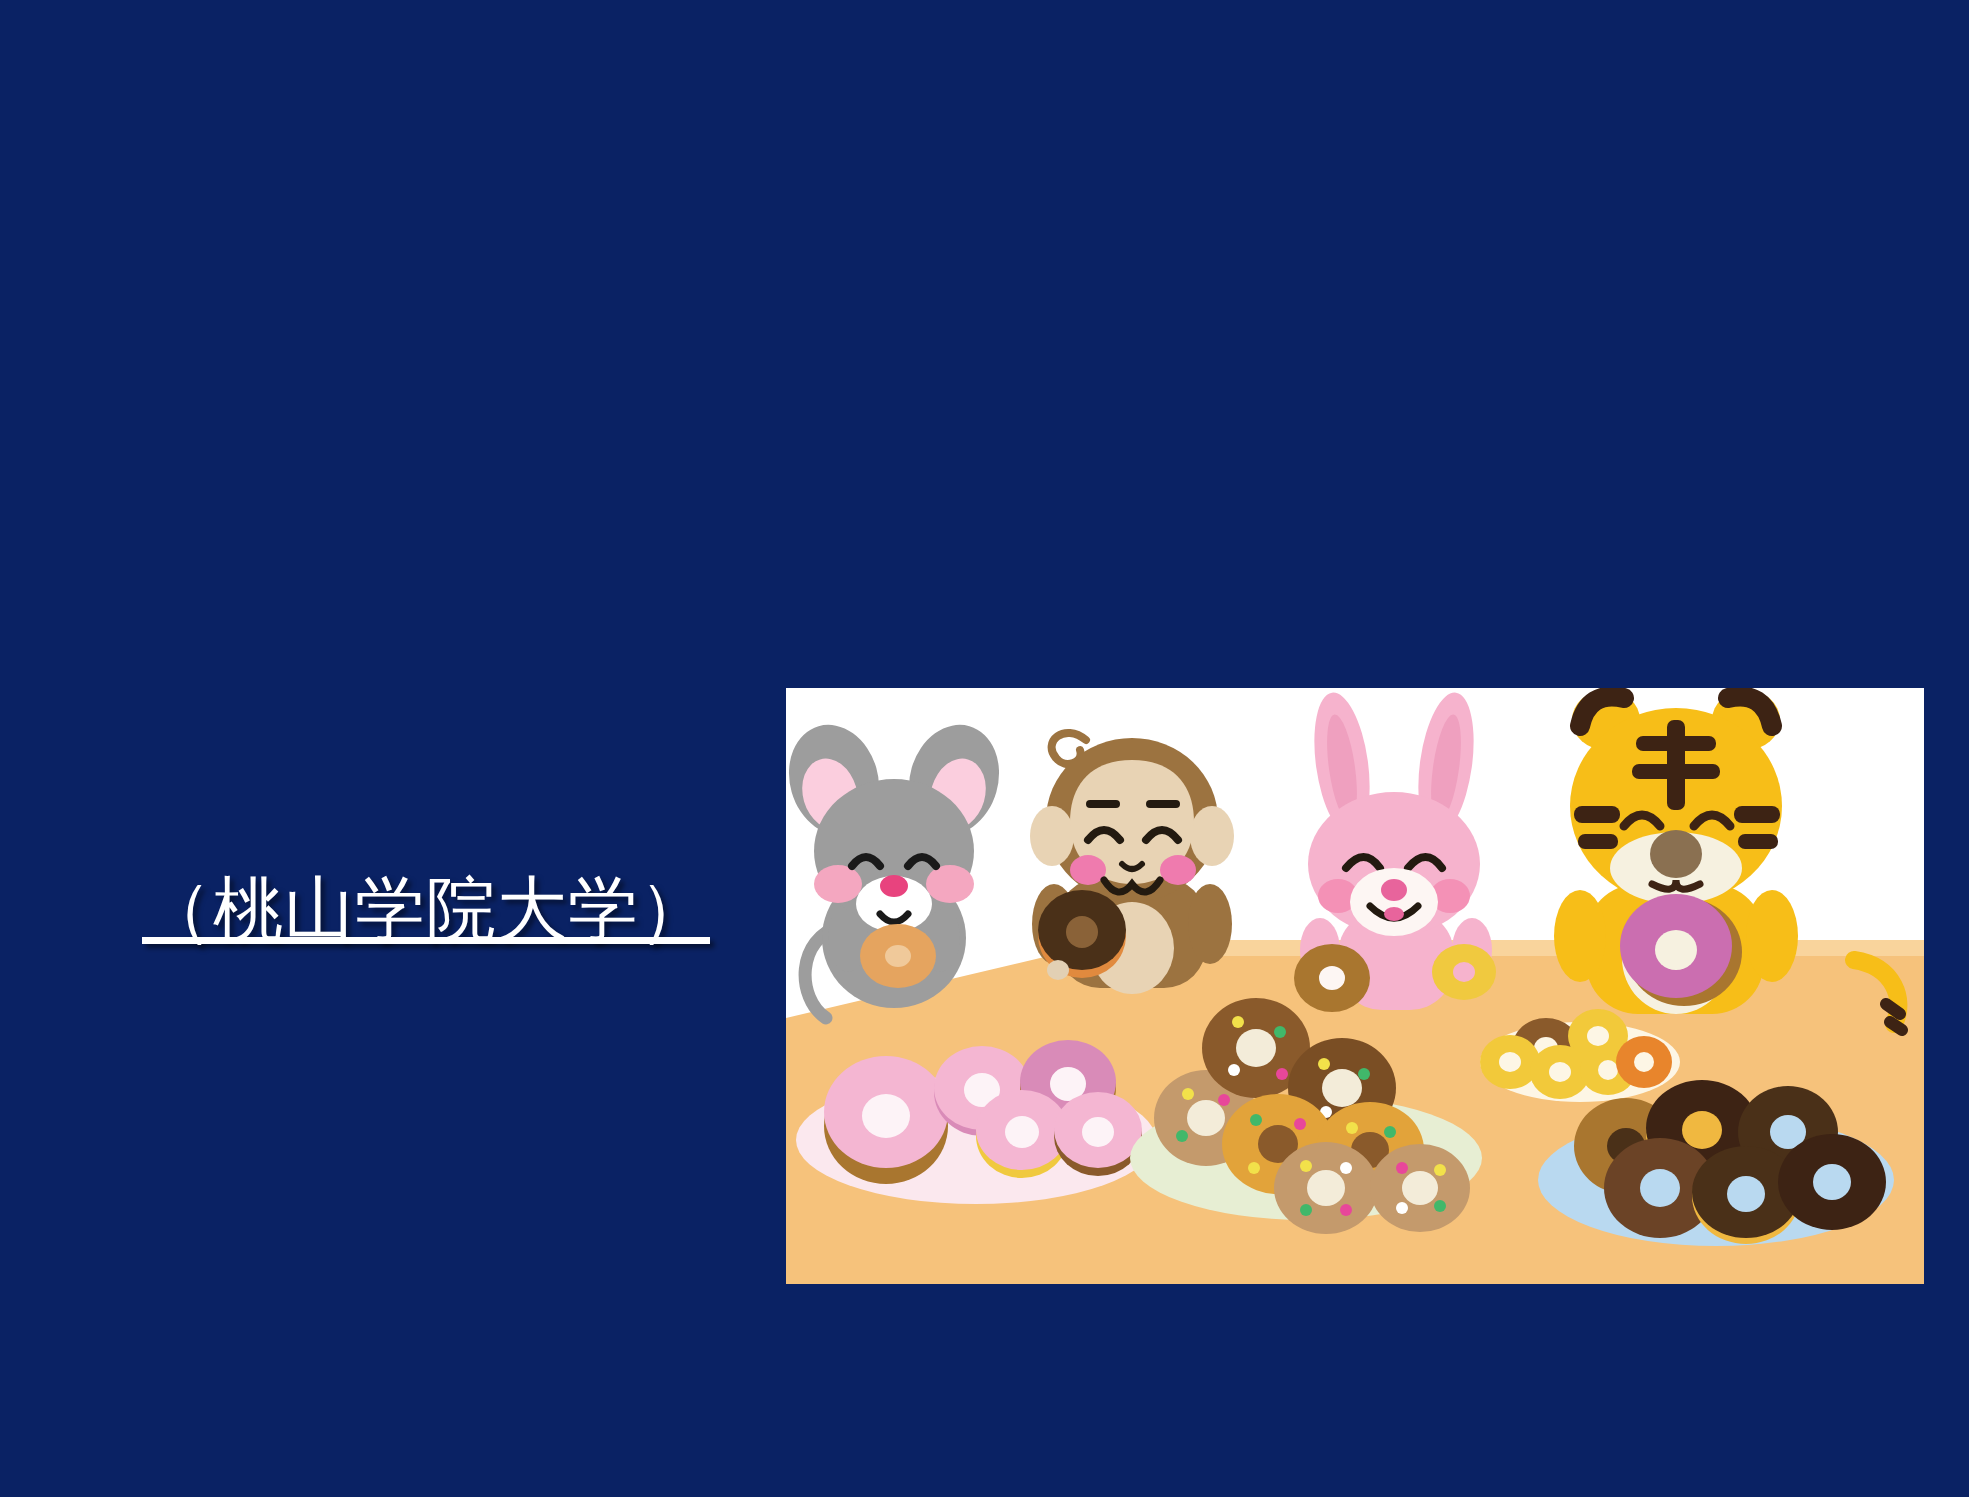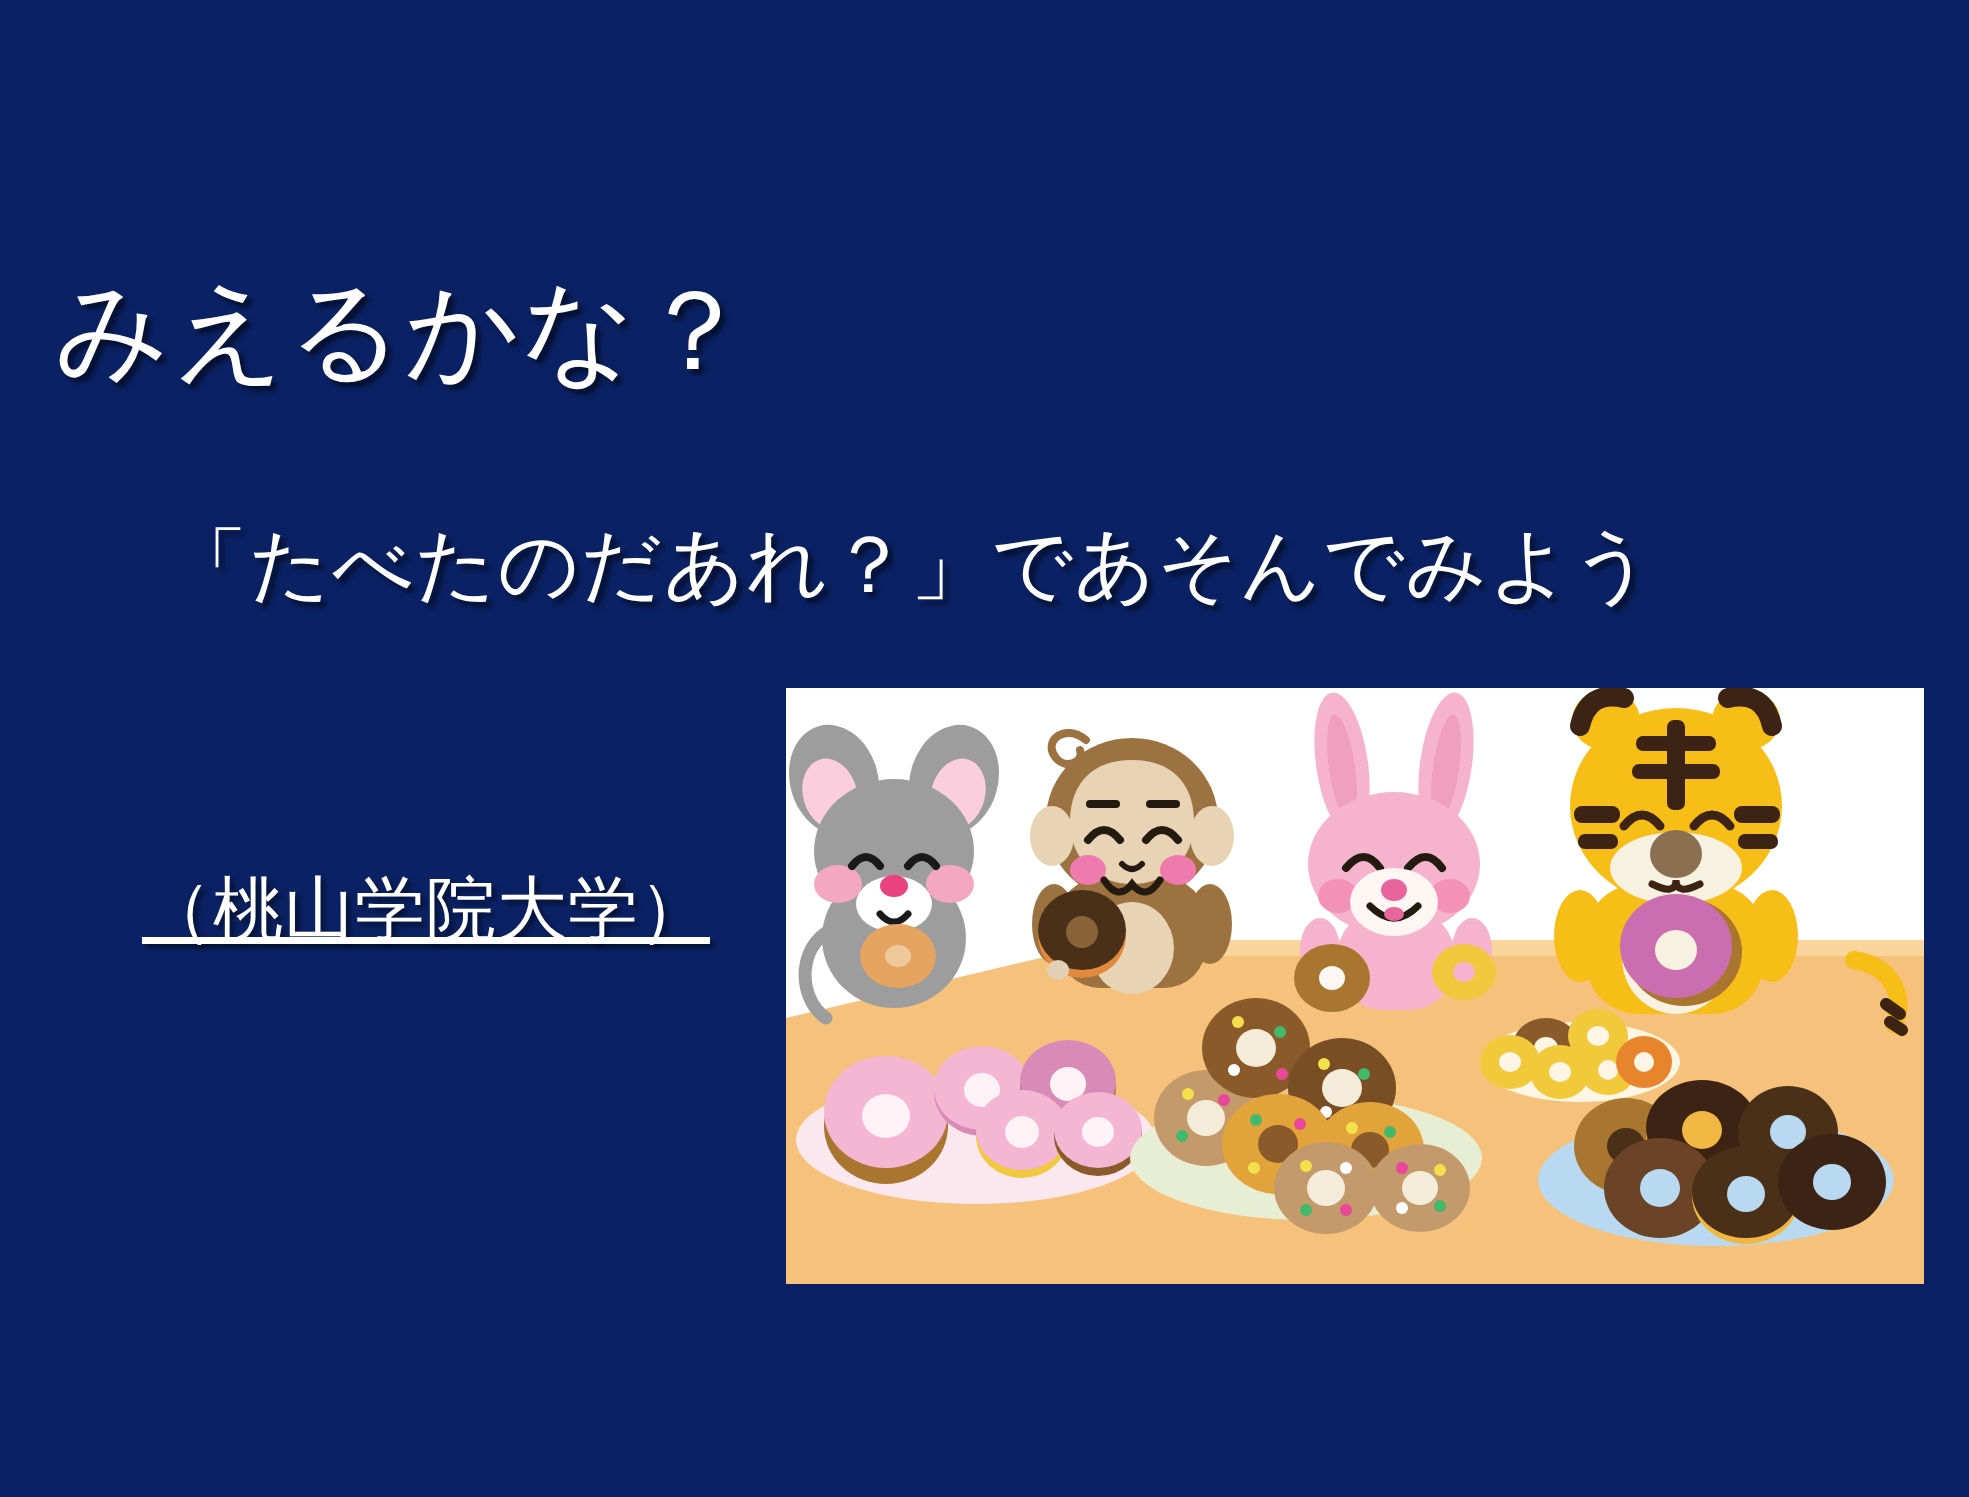--- a/index.html
+++ b/index.html
@@ -83,23 +83,21 @@
     background: #ffffff;
     overflow: hidden;
   }
   .illustration svg { display: block; width: 100%; height: 100%; }
 </style>
 </head>
 <body>
 
 <div class="slide">
 
-  <div class="title-main">みえるかな？</div>
-
-  <div class="title-sub">「たべたのだあれ？」であそんでみよう</div>
+
 
   <div class="author-block">
     <div class="author-affil">（桃山学院大学）</div>
   </div>
 
   <div class="illustration">
     <svg viewBox="0 0 1138 596" xmlns="http://www.w3.org/2000/svg">
       <defs>
         <g id="sprinkles">
           <circle cx="0" cy="0" r="5" fill="#f2e14a"></circle>

